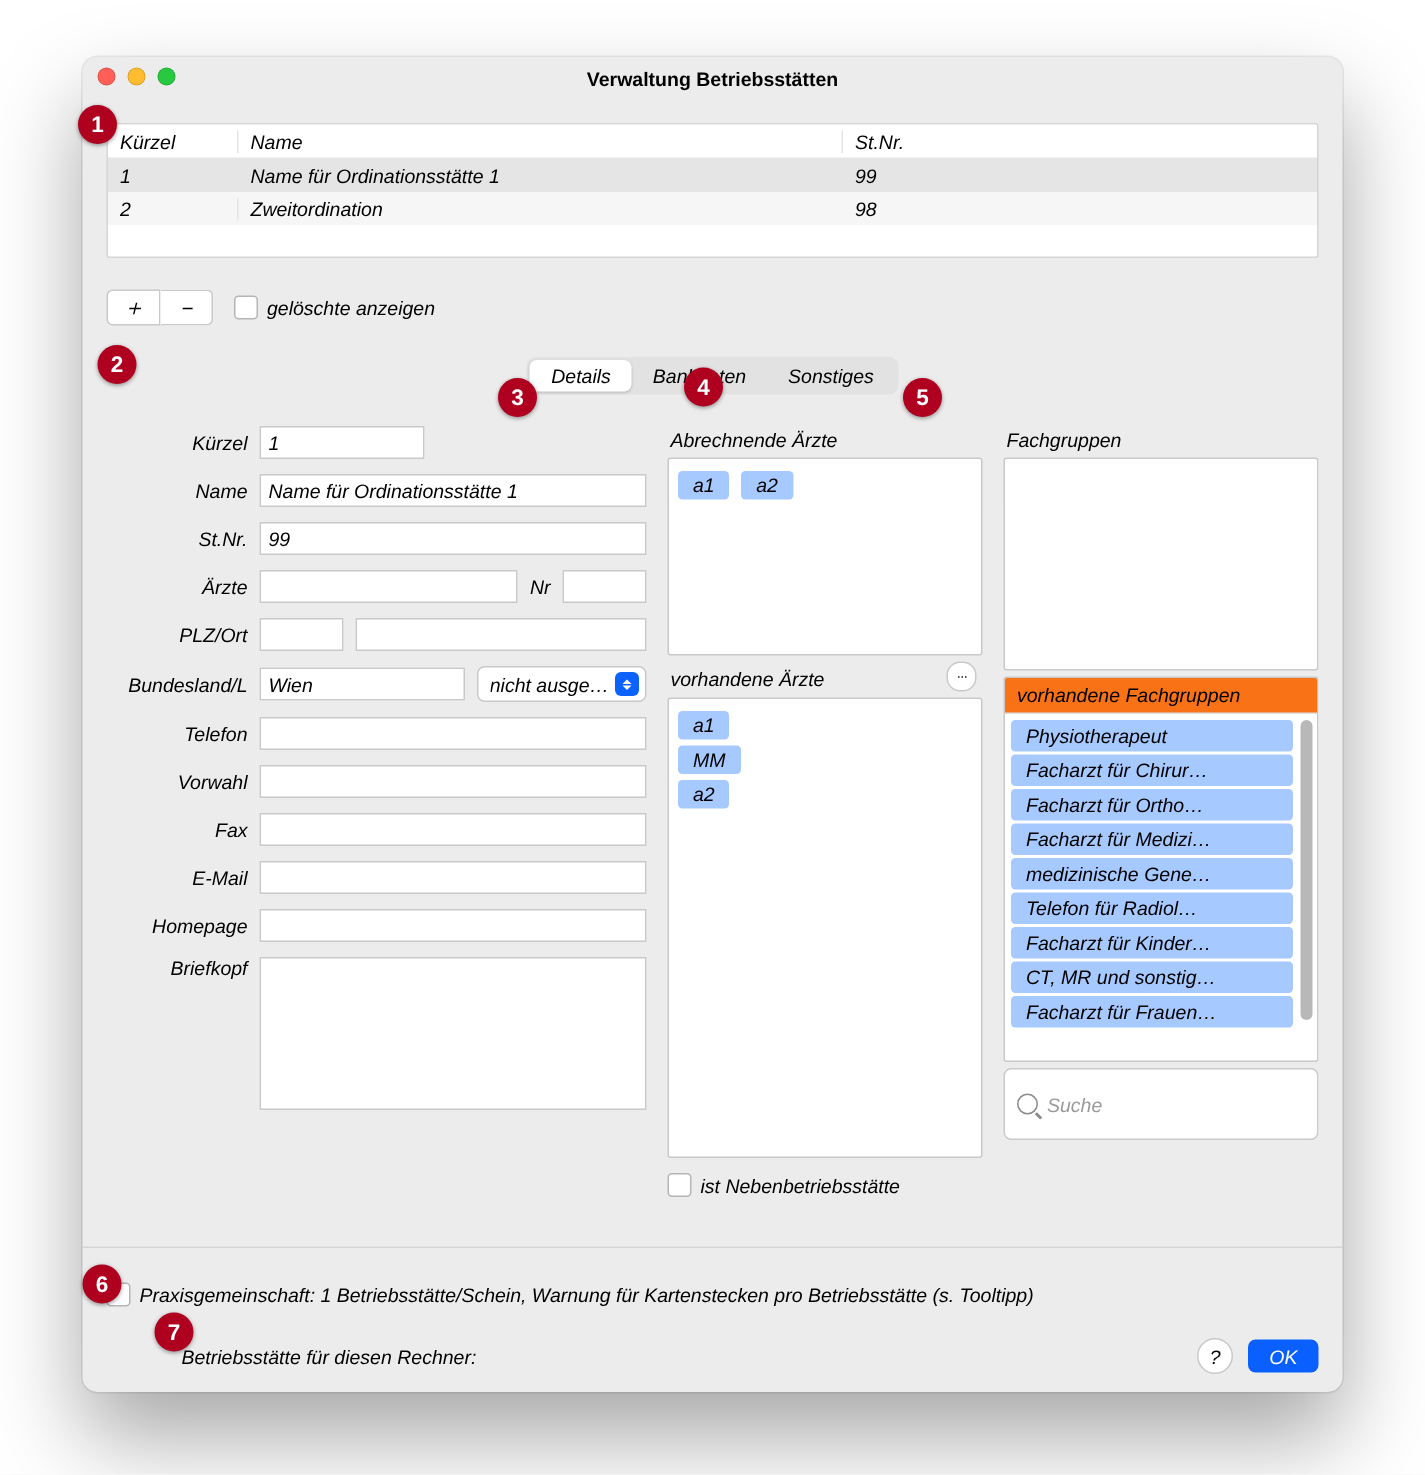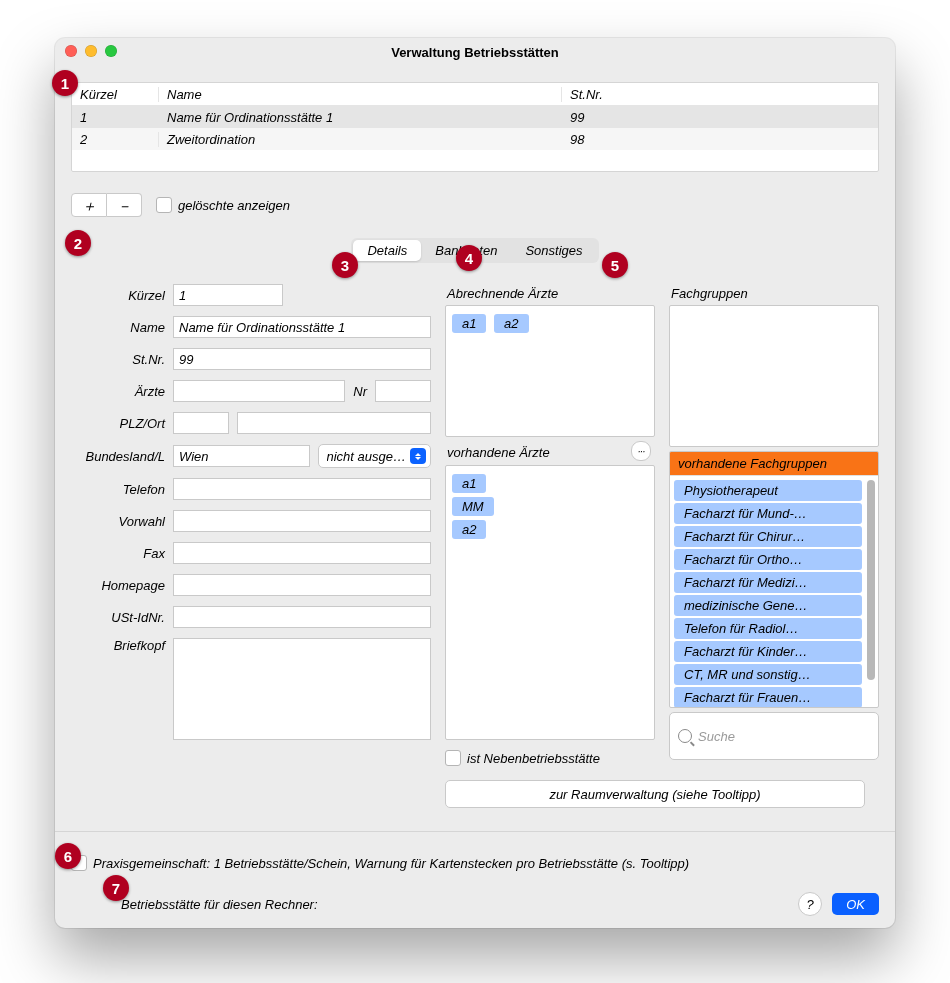--- a/index.html
+++ b/index.html
@@ -176,25 +176,25 @@
           </div>
           <div class="frow">
             <div class="flabel">Vorwahl</div>
             <div class="input f1"></div>
           </div>
           <div class="frow">
             <div class="flabel">Fax</div>
             <div class="input f1"></div>
           </div>
           <div class="frow">
+            <div class="flabel">E-Mail</div>
+            <div class="input f1"></div>
+          </div>
+          <div class="frow">
             <div class="flabel">Homepage</div>
-            <div class="input f1"></div>
-          </div>
-          <div class="frow">
-            <div class="flabel">USt-IdNr.</div>
             <div class="input f1"></div>
           </div>
           <div class="briefkopf-row">
             <div class="flabel">Briefkopf</div>
             <div class="textarea"></div>
           </div>
         </div>
 
         <div class="mid">
           <div class="section-title">Abrechnende Ärzte</div>
@@ -212,33 +212,29 @@
             <div><span class="tag">a1</span></div>
             <div><span class="tag">MM</span></div>
             <div><span class="tag">a2</span></div>
           </div>
           <label class="chk" style="margin-top:6px">
             <span class="chkbox"></span>
             <span>ist Nebenbetriebsstätte</span>
           </label>
 
           <div style="height:6px"></div>
-          <div class="wide-btn" style="margin-right:-210px">
-            <span>zur Raumverwaltung (siehe Tooltipp)</span>
-          </div>
         </div>
 
         <div class="right">
           <div class="section-title">Fachgruppen</div>
           <div class="listbox right-top"></div>
           <div class="fg-listwrap">
             <div class="fg-head">vorhandene Fachgruppen</div>
             <div class="fg-items">
               <div class="fg-item">Physiotherapeut</div>
-              <div class="fg-item">Facharzt für Mund-…</div>
               <div class="fg-item">Facharzt für Chirur…</div>
               <div class="fg-item">Facharzt für Ortho…</div>
               <div class="fg-item">Facharzt für Medizi…</div>
               <div class="fg-item">medizinische Gene…</div>
               <div class="fg-item">Telefon für Radiol…</div>
               <div class="fg-item">Facharzt für Kinder…</div>
               <div class="fg-item">CT, MR und sonstig…</div>
               <div class="fg-item">Facharzt für Frauen…</div>
               <div class="scrollbar"></div>
             </div>

